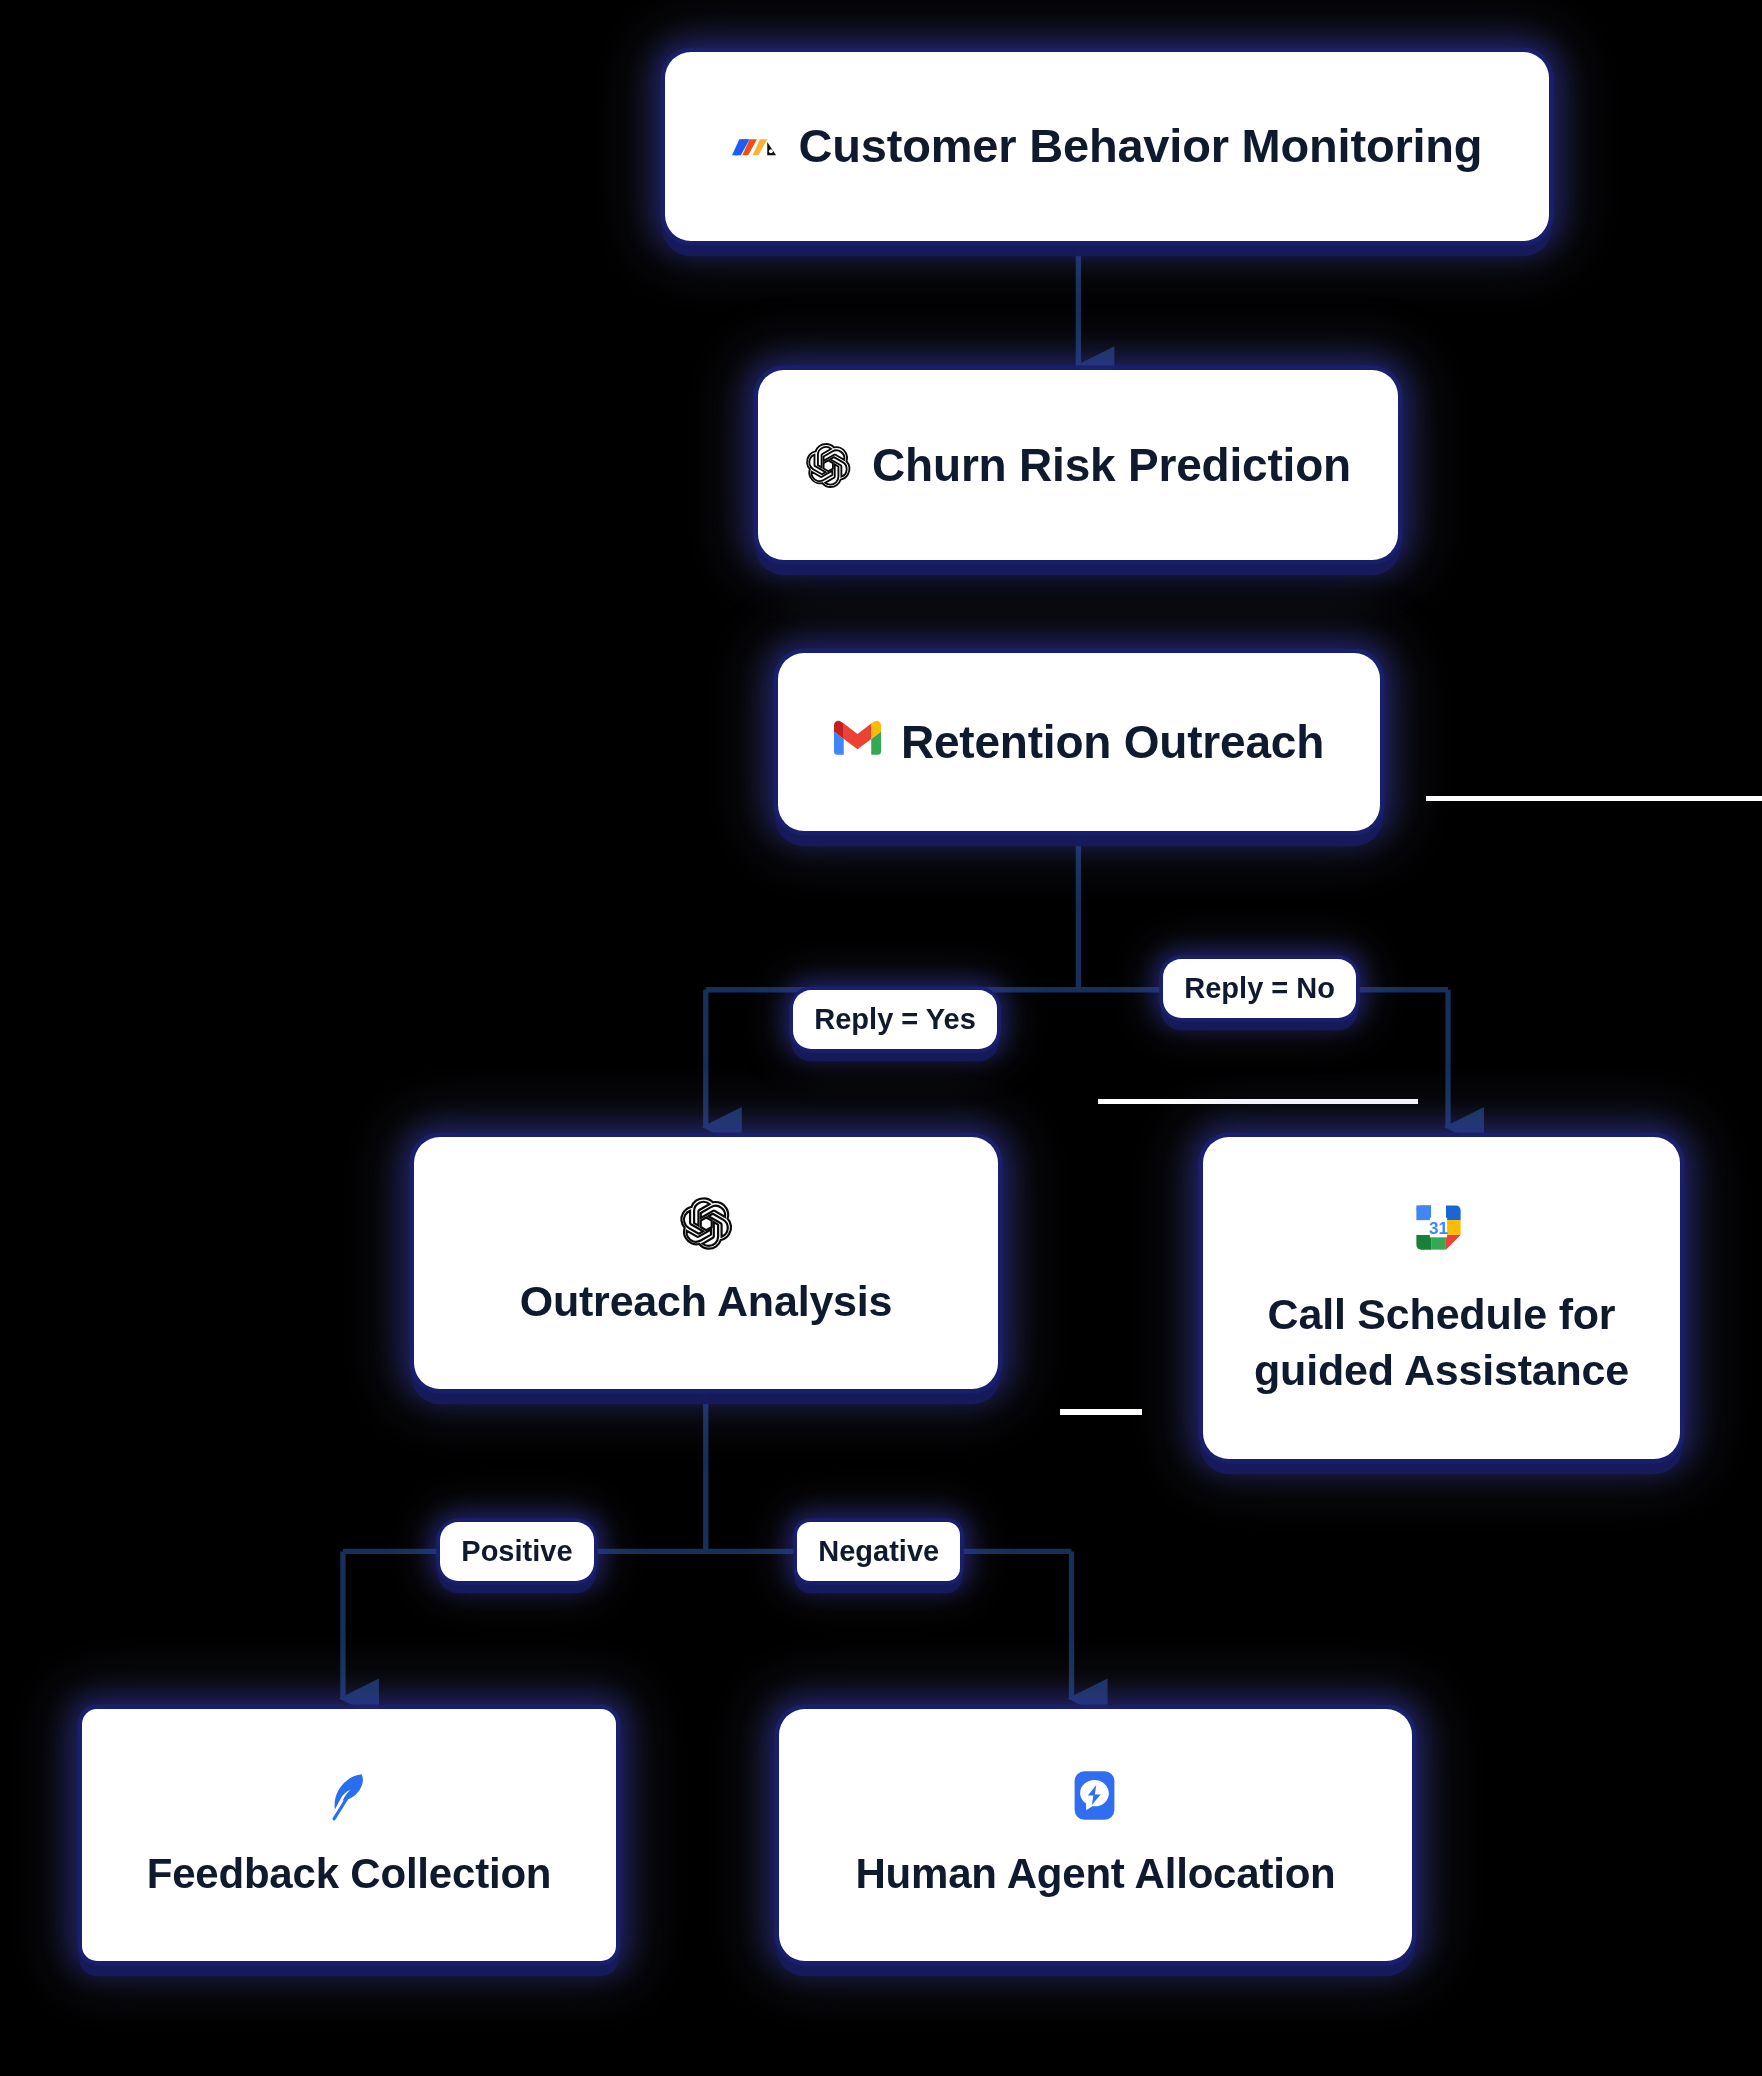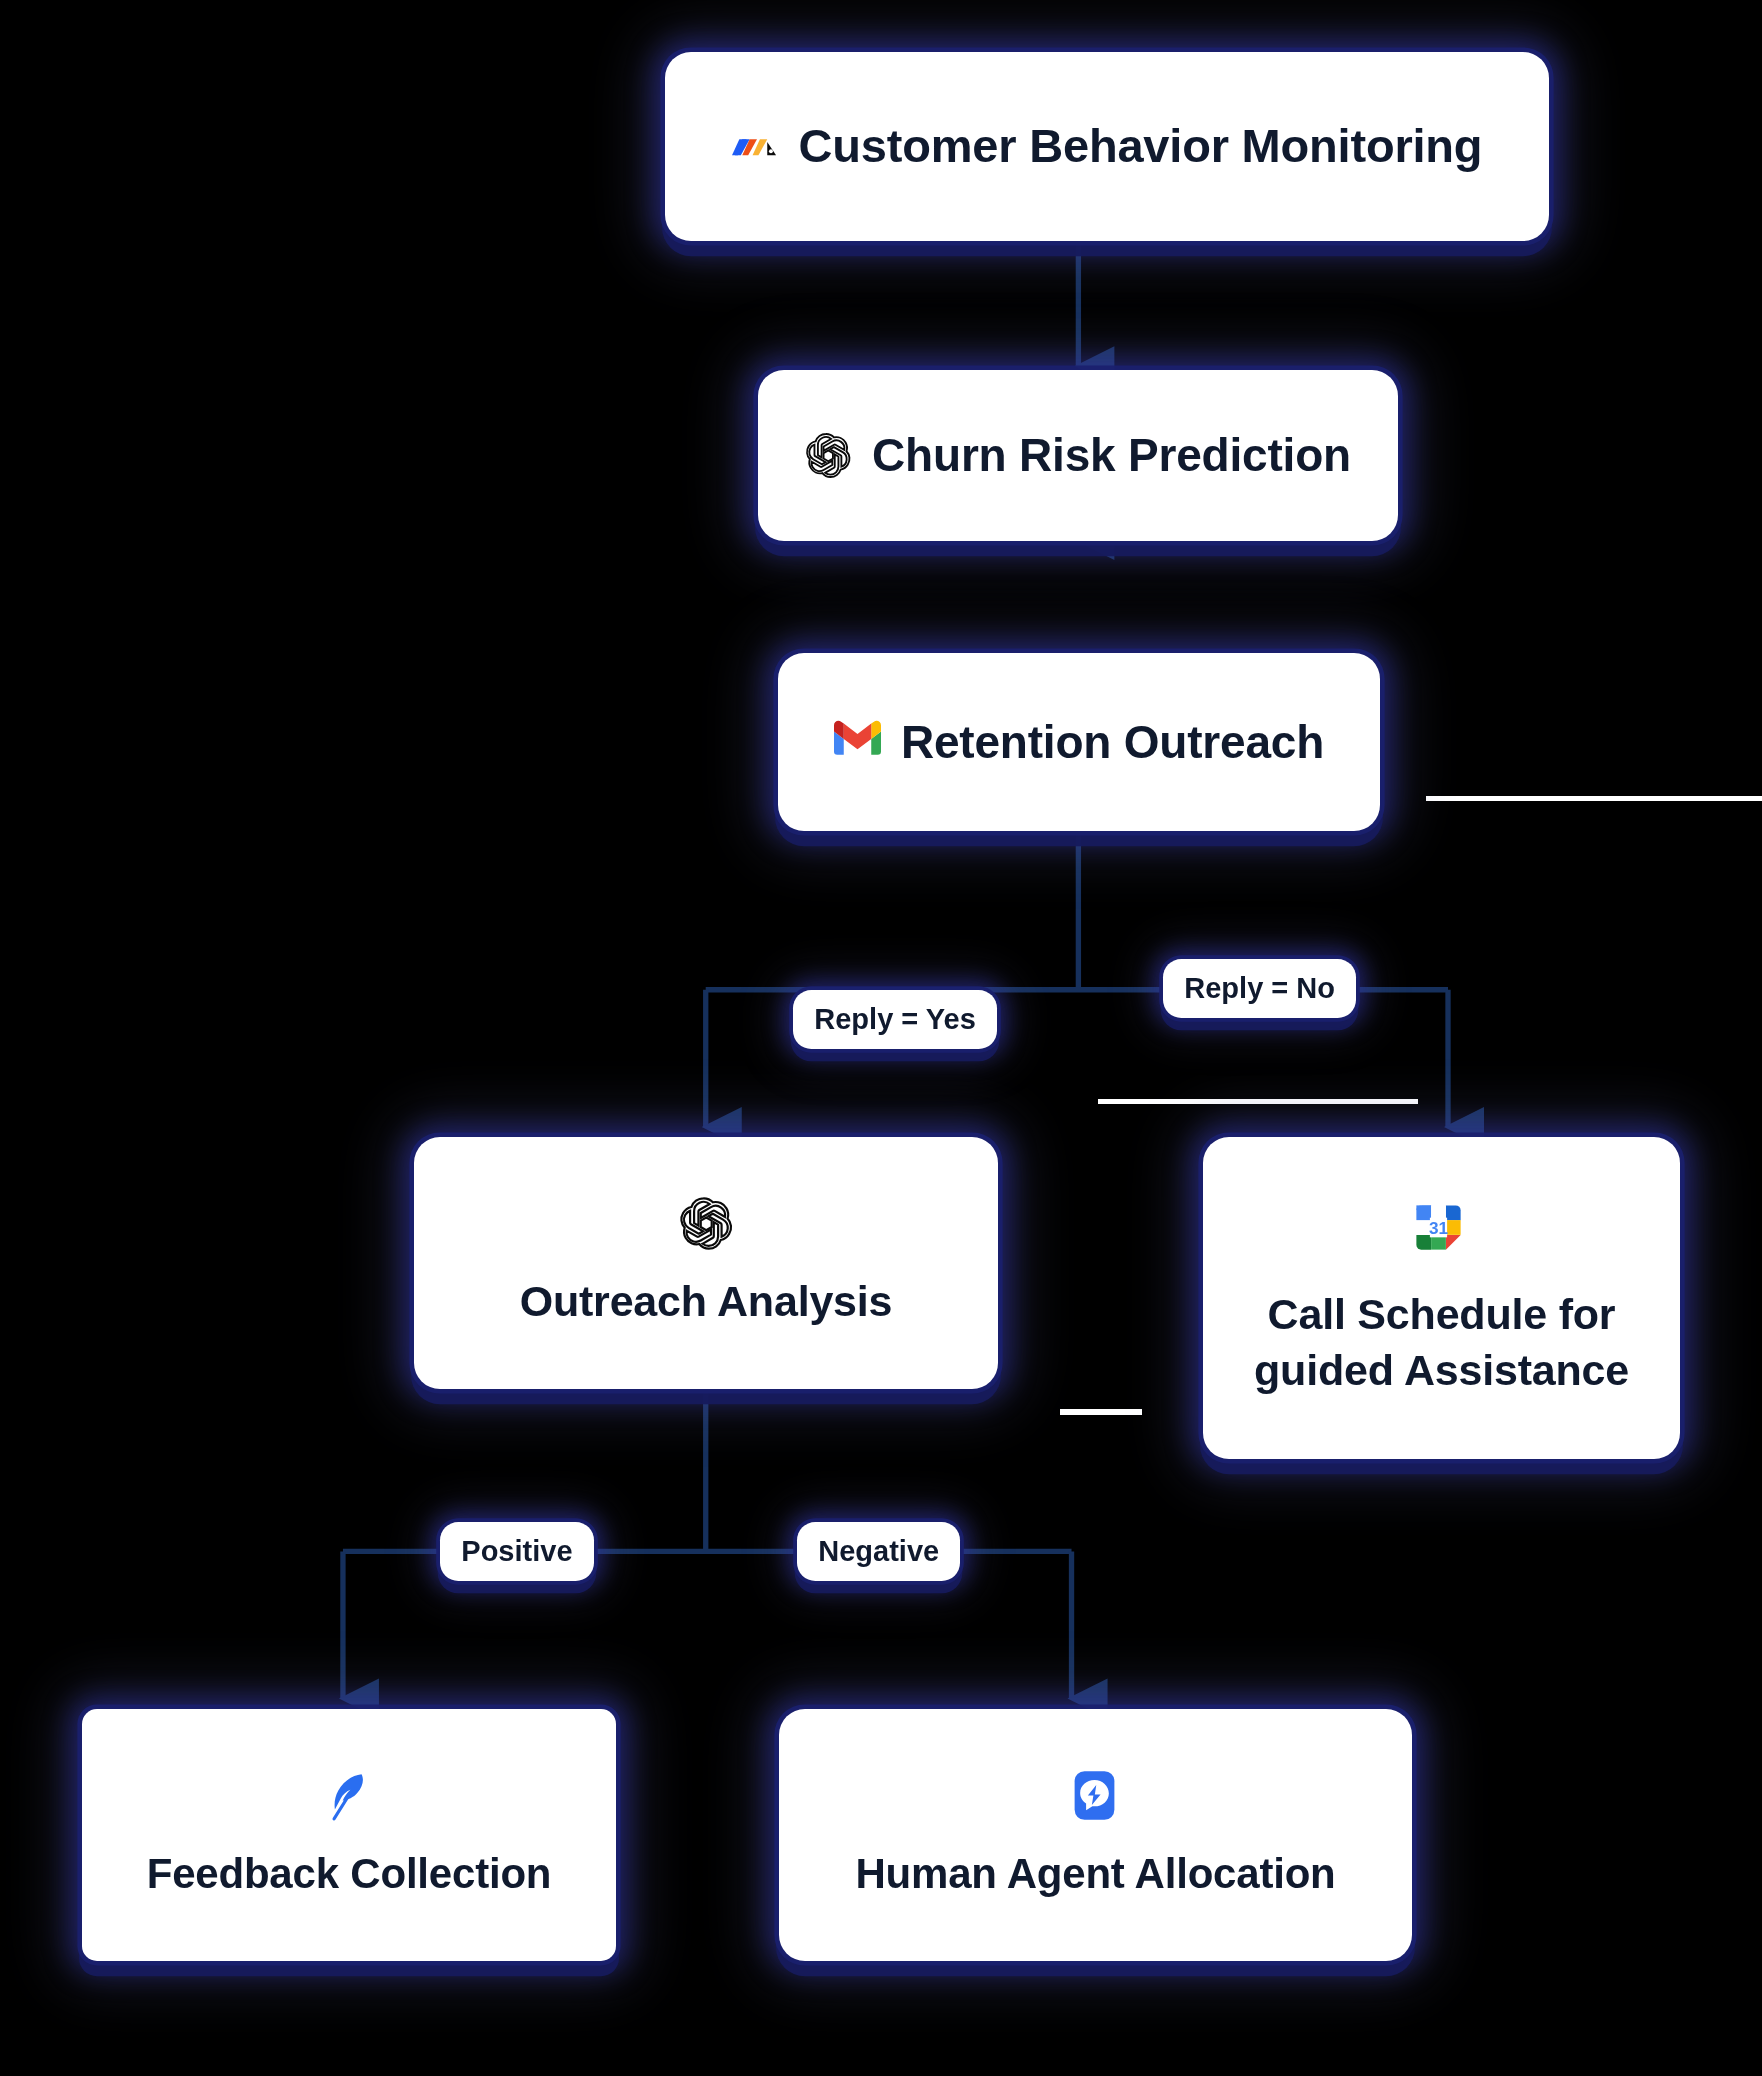--- a/index.html
+++ b/index.html
@@ -60,21 +60,21 @@
     font-weight: 700;
     letter-spacing: -0.2px;
     line-height: 1.28;
     text-align: center;
     white-space: pre-line;
   }
 
   .size-wide   { width: 884px; height: 189px; }
   .size-wide .node-label { font-size: 47px; }
 
-  .size-mid    { width: 640px;  height: 171px; }
+  .size-mid    { width: 640px;  height: 190px; }
   .size-mid .node-label { font-size: 46px; }
 
   .size-mid2   { width: 602px;  height: 178px; }
   .size-mid2 .node-label { font-size: 46px; }
 
   .size-tall   { width: 584px;  height: 252px; }
   .size-tall .node-label { font-size: 43px; }
 
   .size-tall2  { width: 477px;  height: 322px; }
   .size-tall2 .node-label { font-size: 43px; }
@@ -248,21 +248,21 @@
         </svg>
       </span>
       <span class="node-label">Call Schedule for
 guided Assistance</span>
     </div>
   </div>
 
   <div class="pill" style="left:440px; top:1522px;">
     <span>Positive</span>
   </div>
-  <div class="pill" style="left:797px; top:1522px;">
+  <div class="pill" style="left:797px; top:1522px;border-radius:13px;">
     <span>Negative</span>
   </div>
 
   <div class="node stacked size-bot" style="left:82px; top:1709px;border-radius:15px;">
     <div class="inner">
       <span class="icon icon-md">
         <svg viewBox="0 0 64 64" width="55" height="55" xmlns="http://www.w3.org/2000/svg">
           <path d="M46 6c-10 1-21 8-27 19-4 7-5 15-4 22l7-13c2-4 6-8 11-10-4 4-7 8-9 13 6-1 13-4 17-9 7-8 8-16 5-22Z" fill="#2a6ef0"></path>
           <path d="M14 58 L31 31" stroke="#2a6ef0" stroke-width="3.6" stroke-linecap="round" fill="none"></path>
         </svg>

